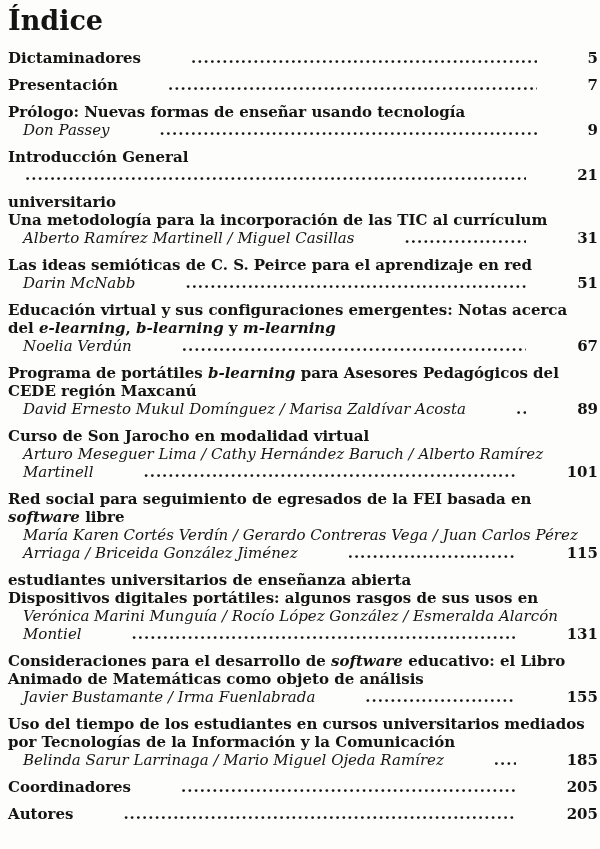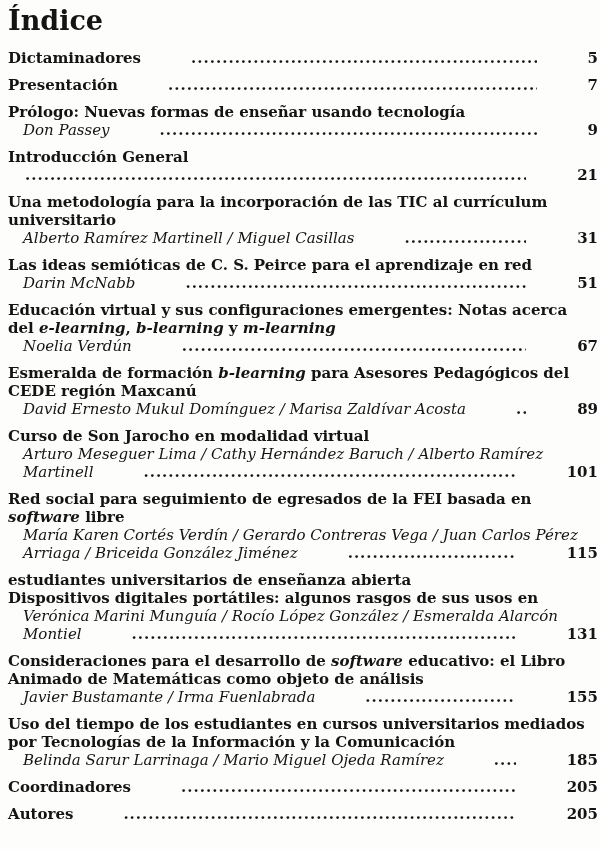--- a/index.html
+++ b/index.html
@@ -63,22 +63,22 @@
 
   <div class="entry">
     <div class="line-title"><span>Introducción General</span></div>
     <div class="row line-authors">
       <span class="leader"></span>
       <span class="pg">21</span>
     </div>
   </div>
 
   <div class="entry">
+    <div class="line-title"><span>universitario</span></div>
     <div class="line-title"><span>Una metodología para la incorporación de las TIC al currículum</span></div>
-    <div class="line-title"><span>universitario</span></div>
     <div class="row line-authors">
       <span class="txt">Alberto Ramírez Martinell / Miguel Casillas</span>
       <span class="leader"></span>
       <span class="pg">31</span>
     </div>
   </div>
 
   <div class="entry">
     <div class="line-title"><span>Las ideas semióticas de C. S. Peirce para el aprendizaje en red</span></div>
     <div class="row line-authors">
@@ -92,21 +92,21 @@
     <div class="line-title"><span>Educación virtual y sus configuraciones emergentes: Notas acerca</span></div>
     <div class="line-title"><span>del </span><span class="it">e-learning</span><span>, </span><span class="it">b-learning</span><span> y </span><span class="it">m-learning</span></div>
     <div class="row line-authors">
       <span class="txt">Noelia Verdún</span>
       <span class="leader"></span>
       <span class="pg">67</span>
     </div>
   </div>
 
   <div class="entry">
-    <div class="line-title"><span>Esmeralda de formación </span><span class="it">b-learning</span><span> para Asesores Pedagógicos del</span></div>
+    <div class="line-title"><span>Programa de portátiles </span><span class="it">b-learning</span><span> para Asesores Pedagógicos del</span></div>
     <div class="line-title"><span>CEDE región Maxcanú</span></div>
     <div class="row line-authors">
       <span class="txt">David Ernesto Mukul Domínguez / Marisa Zaldívar Acosta</span>
       <span class="leader"></span>
       <span class="pg">89</span>
     </div>
   </div>
 
   <div class="entry">
     <div class="line-title"><span>Curso de Son Jarocho en modalidad virtual</span></div>

